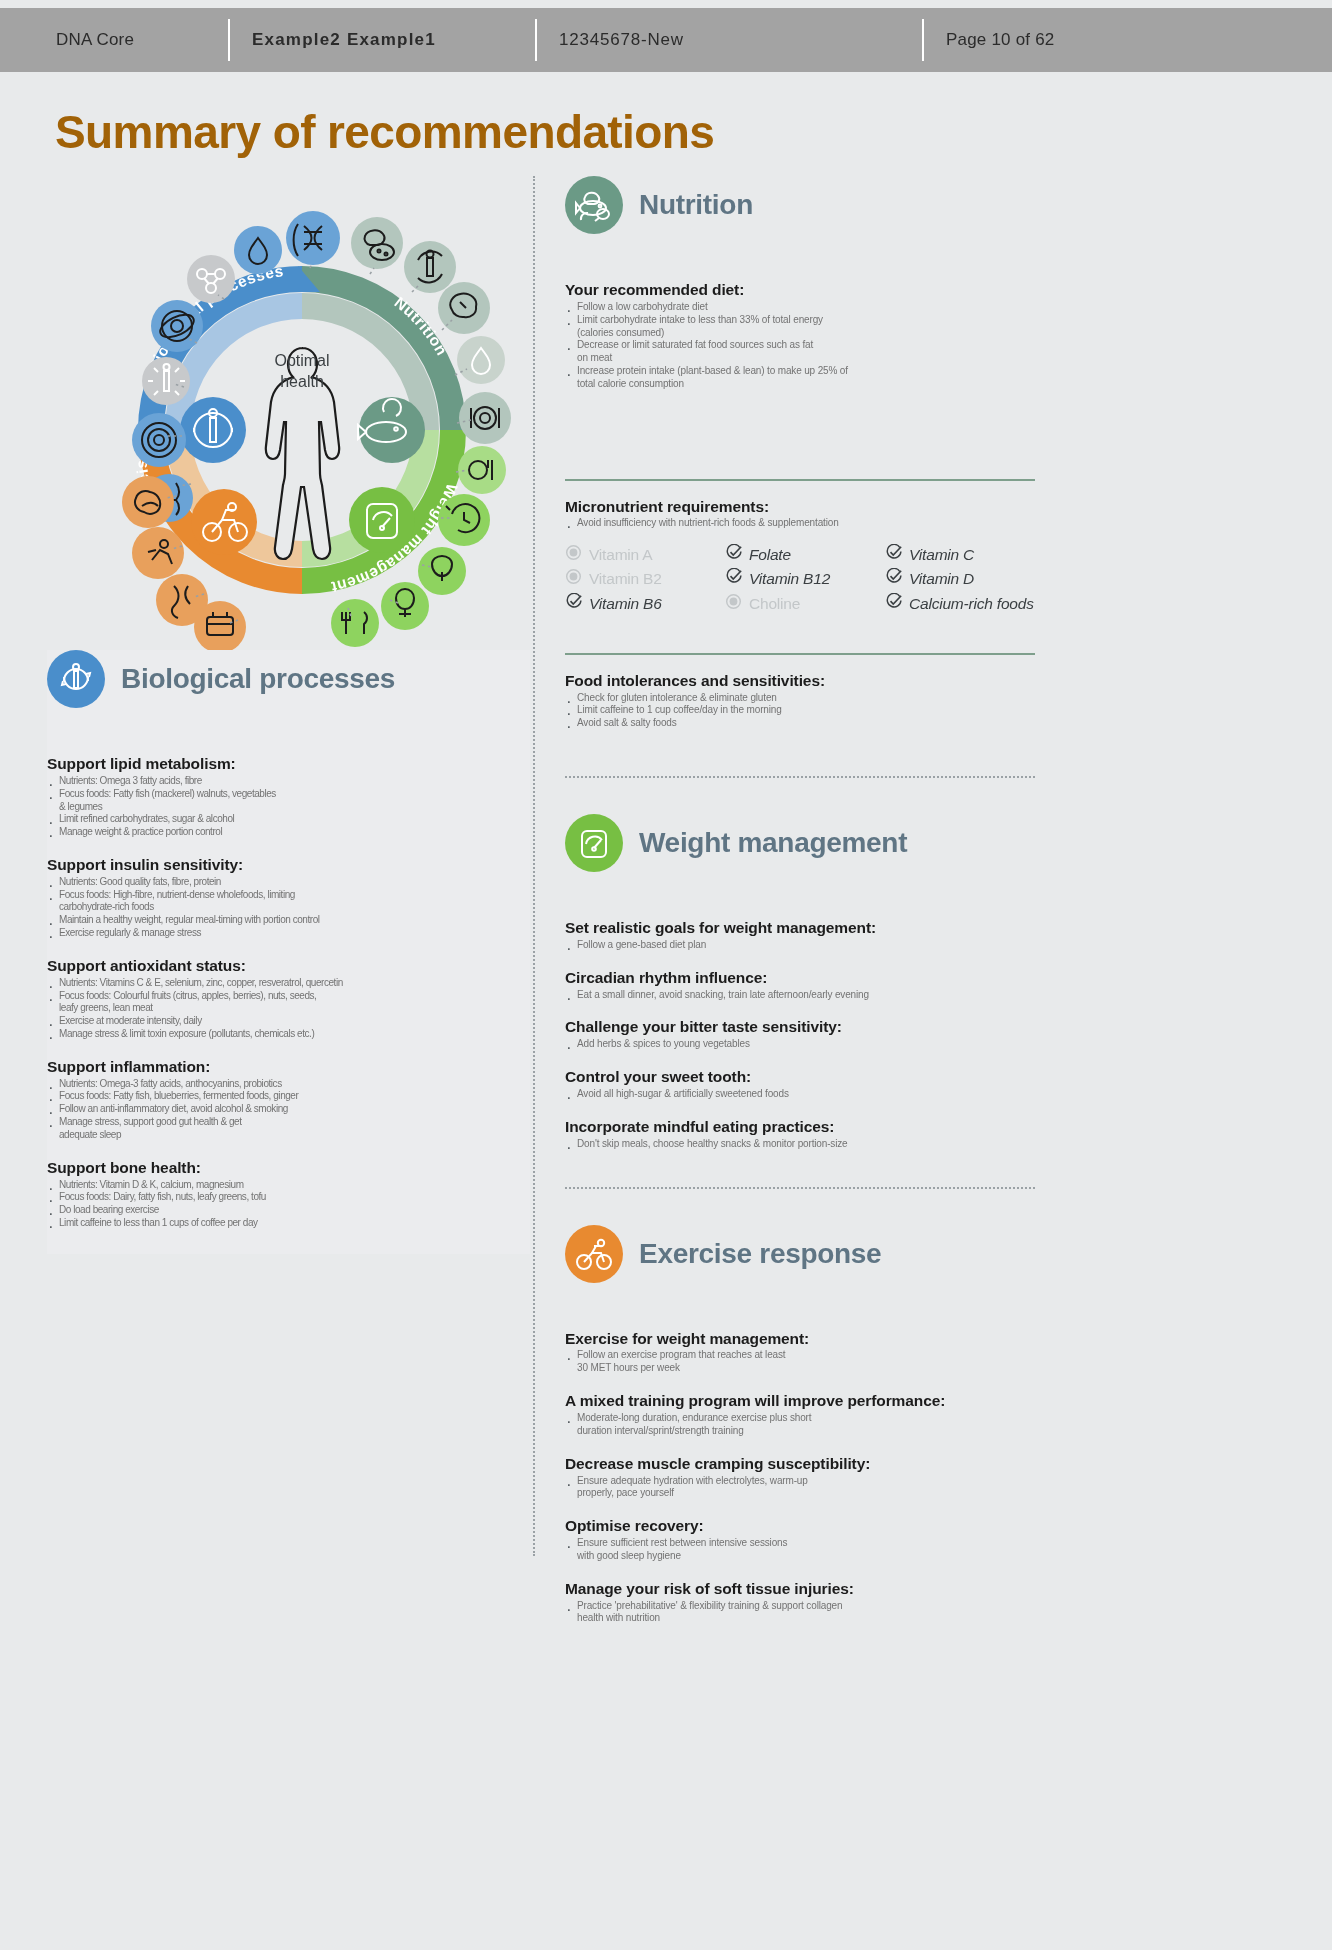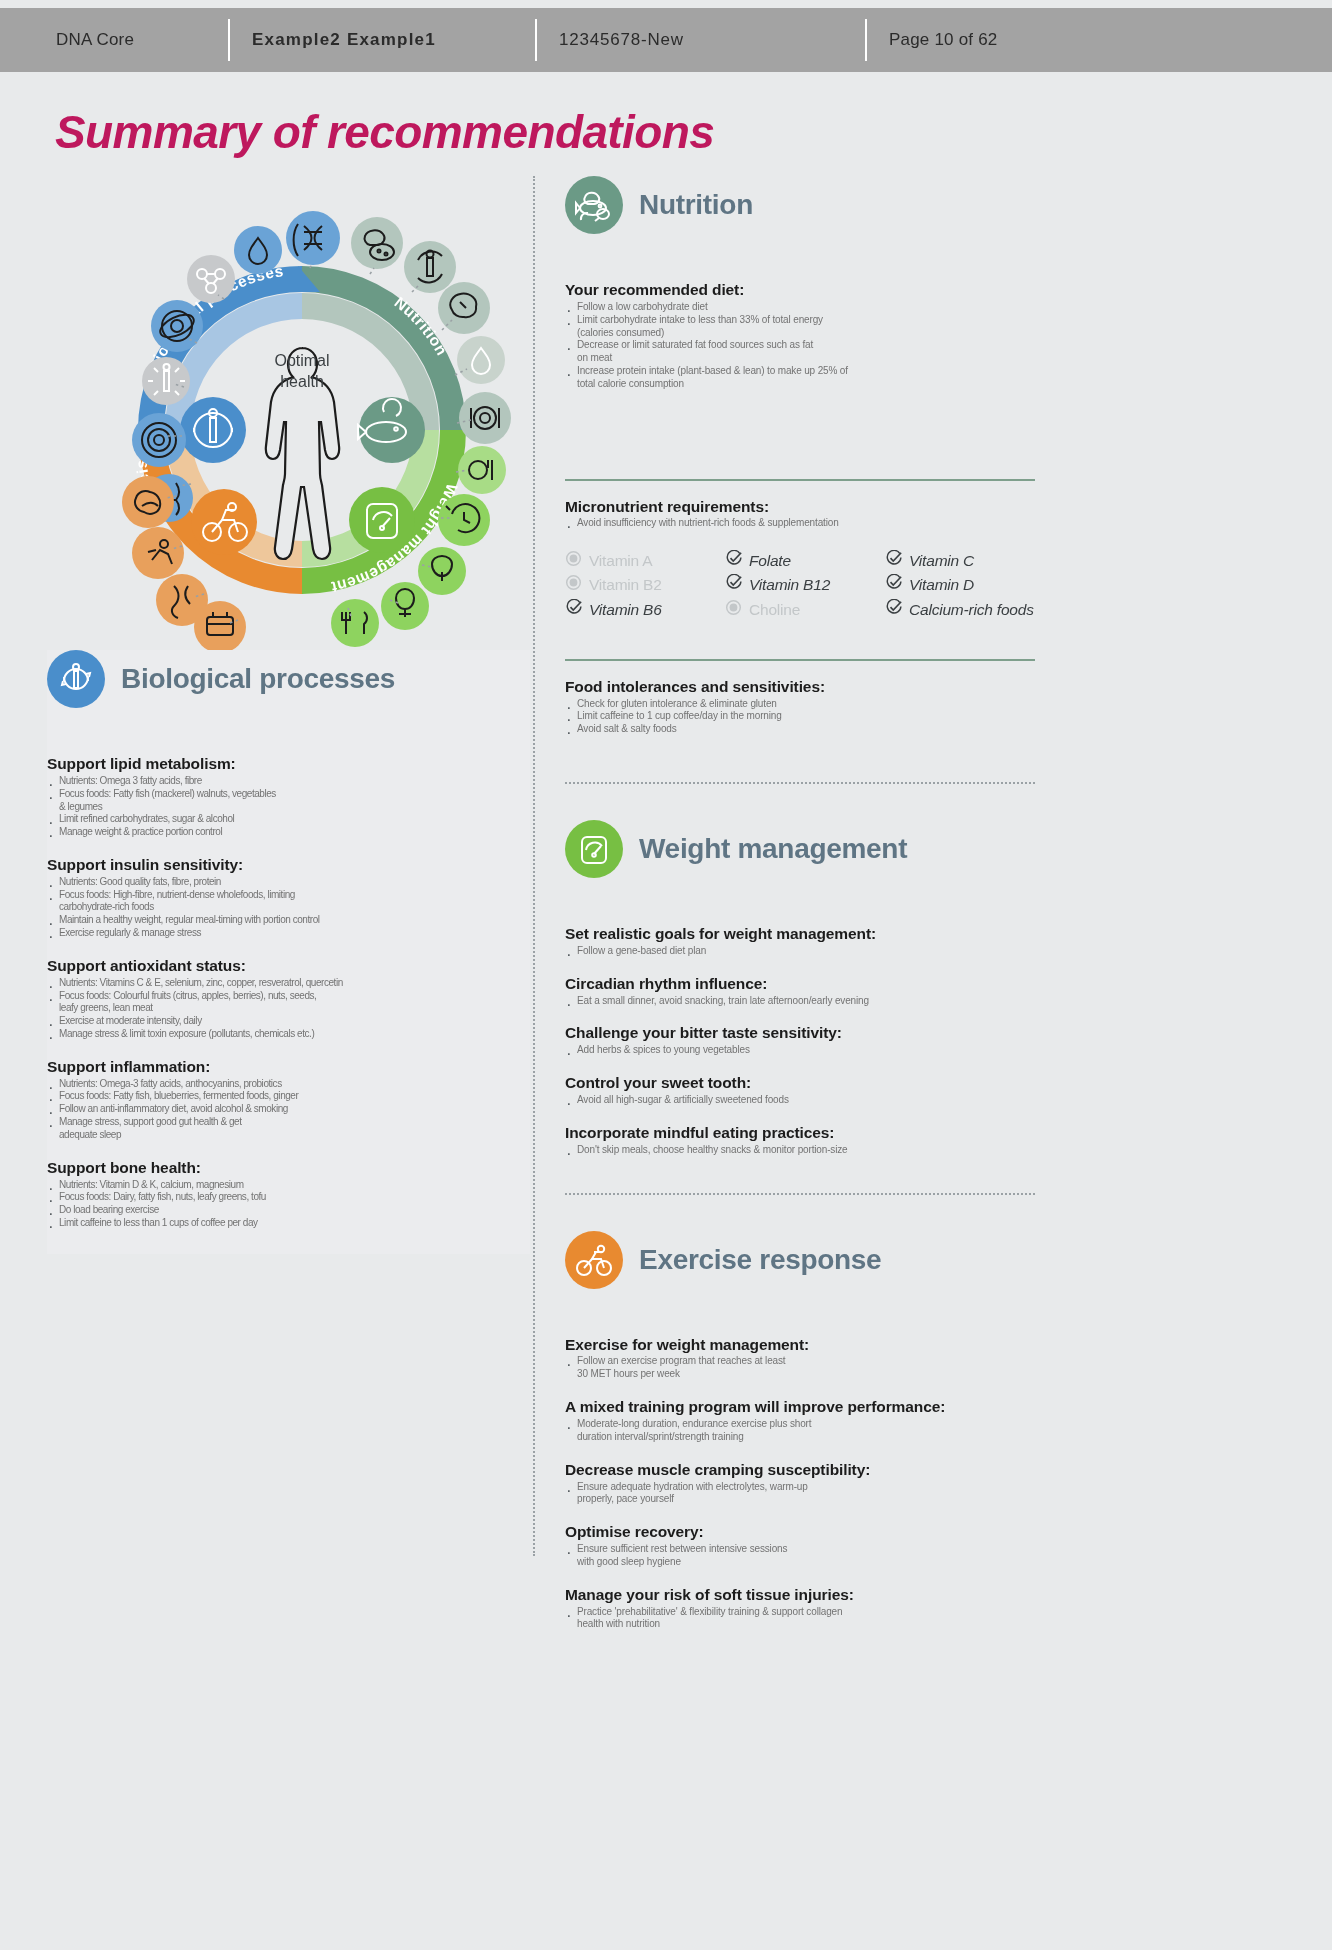--- a/index.html
+++ b/index.html
@@ -21,28 +21,28 @@
   .hdr-cell {
     height: 42px;
     display: flex; align-items: center;
     font-size: 17px; color: #2b2b2b;
     letter-spacing: .2px;
     padding-left: 22px;
   }
   .hdr-sep { border-left: 2px solid #ffffff; }
   #hdr-doc   { width: 228px; padding-left: 56px; }
   #hdr-name  { width: 307px; font-weight: 600; letter-spacing: 1.2px; }
-  #hdr-id    { width: 330px; letter-spacing: .8px; }
+  #hdr-id    { width: 387px; letter-spacing: .8px; }
   #hdr-page  { width: 300px; }
 
   
   #page-title {
     position: absolute; left: 55px; top: 105px;
     font-size: 46px; font-weight: bold;
-    color: #be185d; letter-spacing: -0.6px; font-style: italic;
+    color: #a16207; letter-spacing: -0.6px;
   }
 
   
   #left-col  { position: absolute; left: 47px;  top: 180px; width: 483px; }
   #right-col { position: absolute; left: 565px; top: 176px; width: 470px; }
 
   
   #v-divider {
     position: absolute; left: 533px; top: 176px;
     width: 0; height: 1380px;
@@ -102,21 +102,21 @@
   }
   .dotted-h {
     border: none; border-top: 2px dotted #9aa1a5;
     margin: 0;
   }
 
   
   #micro-grid {
     display: grid;
     grid-template-columns: 160px 160px 1fr;
-    row-gap: 2px; margin-top: 20px;
+    row-gap: 2px; margin-top: 14px;
   }
   .micro-item {
     display: flex; align-items: center; gap: 7px;
     font-size: 15.5px; line-height: 1.3;
     letter-spacing: -0.2px;
   }
   .micro-item.on  { color: #3a3f42; font-style: italic; }
   .micro-item.off { color: #c3c7c9; }
   .mk { width: 17px; height: 17px; flex: 0 0 17px; }
   .gap-l { height: 30px; }

